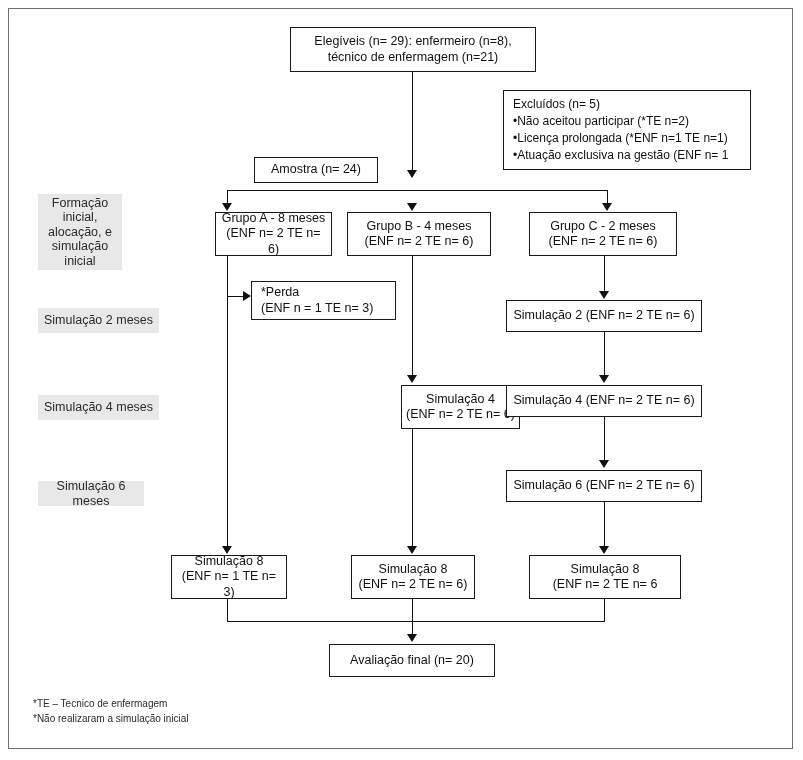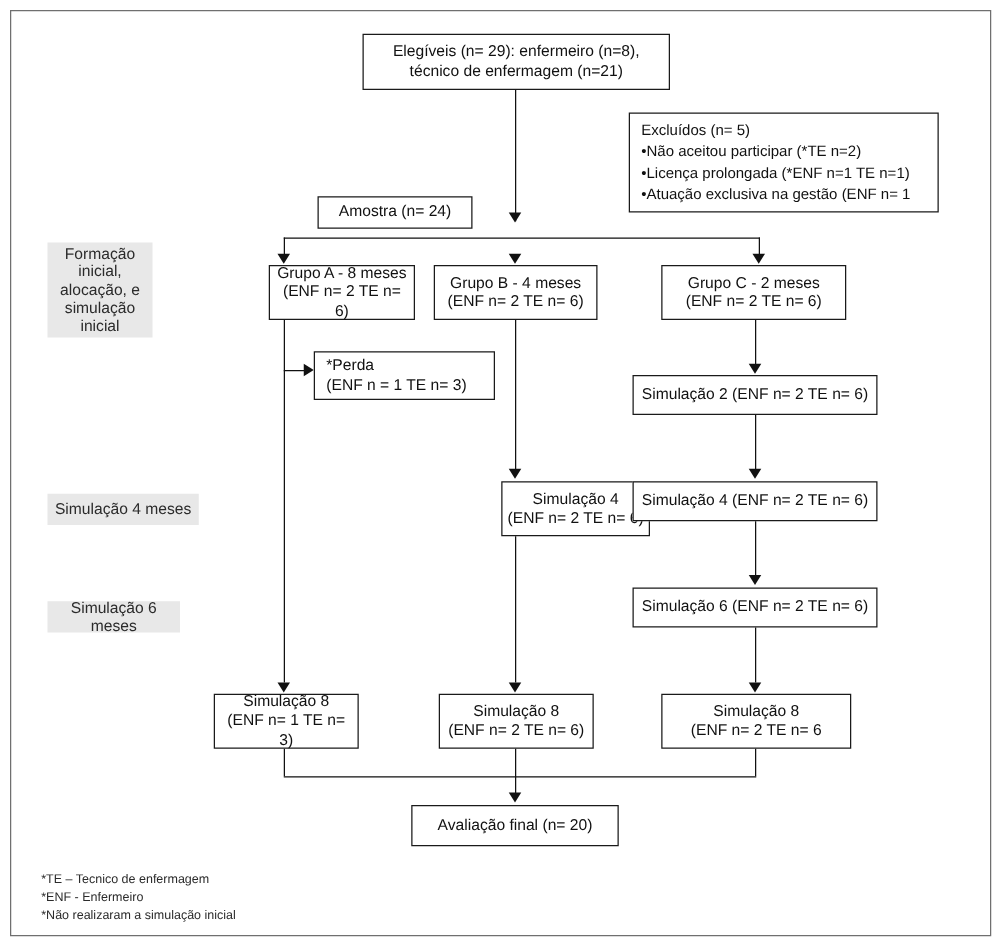--- a/index.html
+++ b/index.html
@@ -93,20 +93,23 @@
 <body>
 
 <div id="page">
   <div id="frame"></div>
 
 
   <div class="stage" style="left:38px; top:194px; width:84px; height:76px; line-height:14.5px;">
     <span>Formação inicial, alocação, e simulação inicial</span>
   </div>
 
+  <div class="stage" style="left:38px; top:308px; width:121px; height:25px;">
+    <span>Simulação 2 meses</span>
+  </div>
 
   <div class="stage" style="left:38px; top:395px; width:121px; height:25px;">
     <span>Simulação 4 meses</span>
   </div>
 
   <div class="stage" style="left:38px; top:481px; width:106px; height:25px;">
     <span>Simulação 6 meses</span>
   </div>
 
 
@@ -133,21 +136,21 @@
   <div class="vline" style="left:227px; top:190px; height:18px;"></div>
   <div class="vline" style="left:607px; top:190px; height:18px;"></div>
   <div class="arrow-down" style="left:222px; top:203px;"></div>
   <div class="arrow-down" style="left:407px; top:203px;"></div>
   <div class="arrow-down" style="left:602px; top:203px;"></div>
 
   <div class="node" style="left:170px; top:212px; width:117px; height:44px;margin-left:45px;">
     <span class="txt">Grupo A - 8 meses
 (ENF n= 2 TE n= 6)</span>
   </div>
-  <div class="node" style="left:347px; top:212px; width:131px; height:44px;">
+  <div class="node" style="left:347px; top:212px; width:144px; height:44px;">
     <span class="txt">Grupo B - 4 meses
 (ENF n= 2 TE n= 6)</span>
   </div>
   <div class="node" style="left:529px; top:212px; width:148px; height:44px;">
     <span class="txt">Grupo C - 2 meses
 (ENF n= 2 TE n= 6)</span>
   </div>
 
   <div class="vline" style="left:227px; top:256px; height:290px;"></div>
   <div class="arrow-down" style="left:222px; top:546px;"></div>
@@ -213,16 +216,15 @@
   <div class="hline" style="left:227px; top:621px; width:378px;"></div>
   <div class="vline" style="left:412px; top:599px; height:40px;"></div>
   <div class="arrow-down" style="left:407px; top:634px;"></div>
 
   <div class="node" style="left:329px; top:644px; width:166px; height:33px;">
     <span class="txt">Avaliação final (n= 20)</span>
   </div>
 
   <div id="footnotes">
     <div>*TE – Tecnico de enfermagem</div>
-    <div>*ENF - Enfermeiro</div>
     <div>*Não realizaram a simulação inicial</div>
   </div>
 </div>
 
 </body></html>

